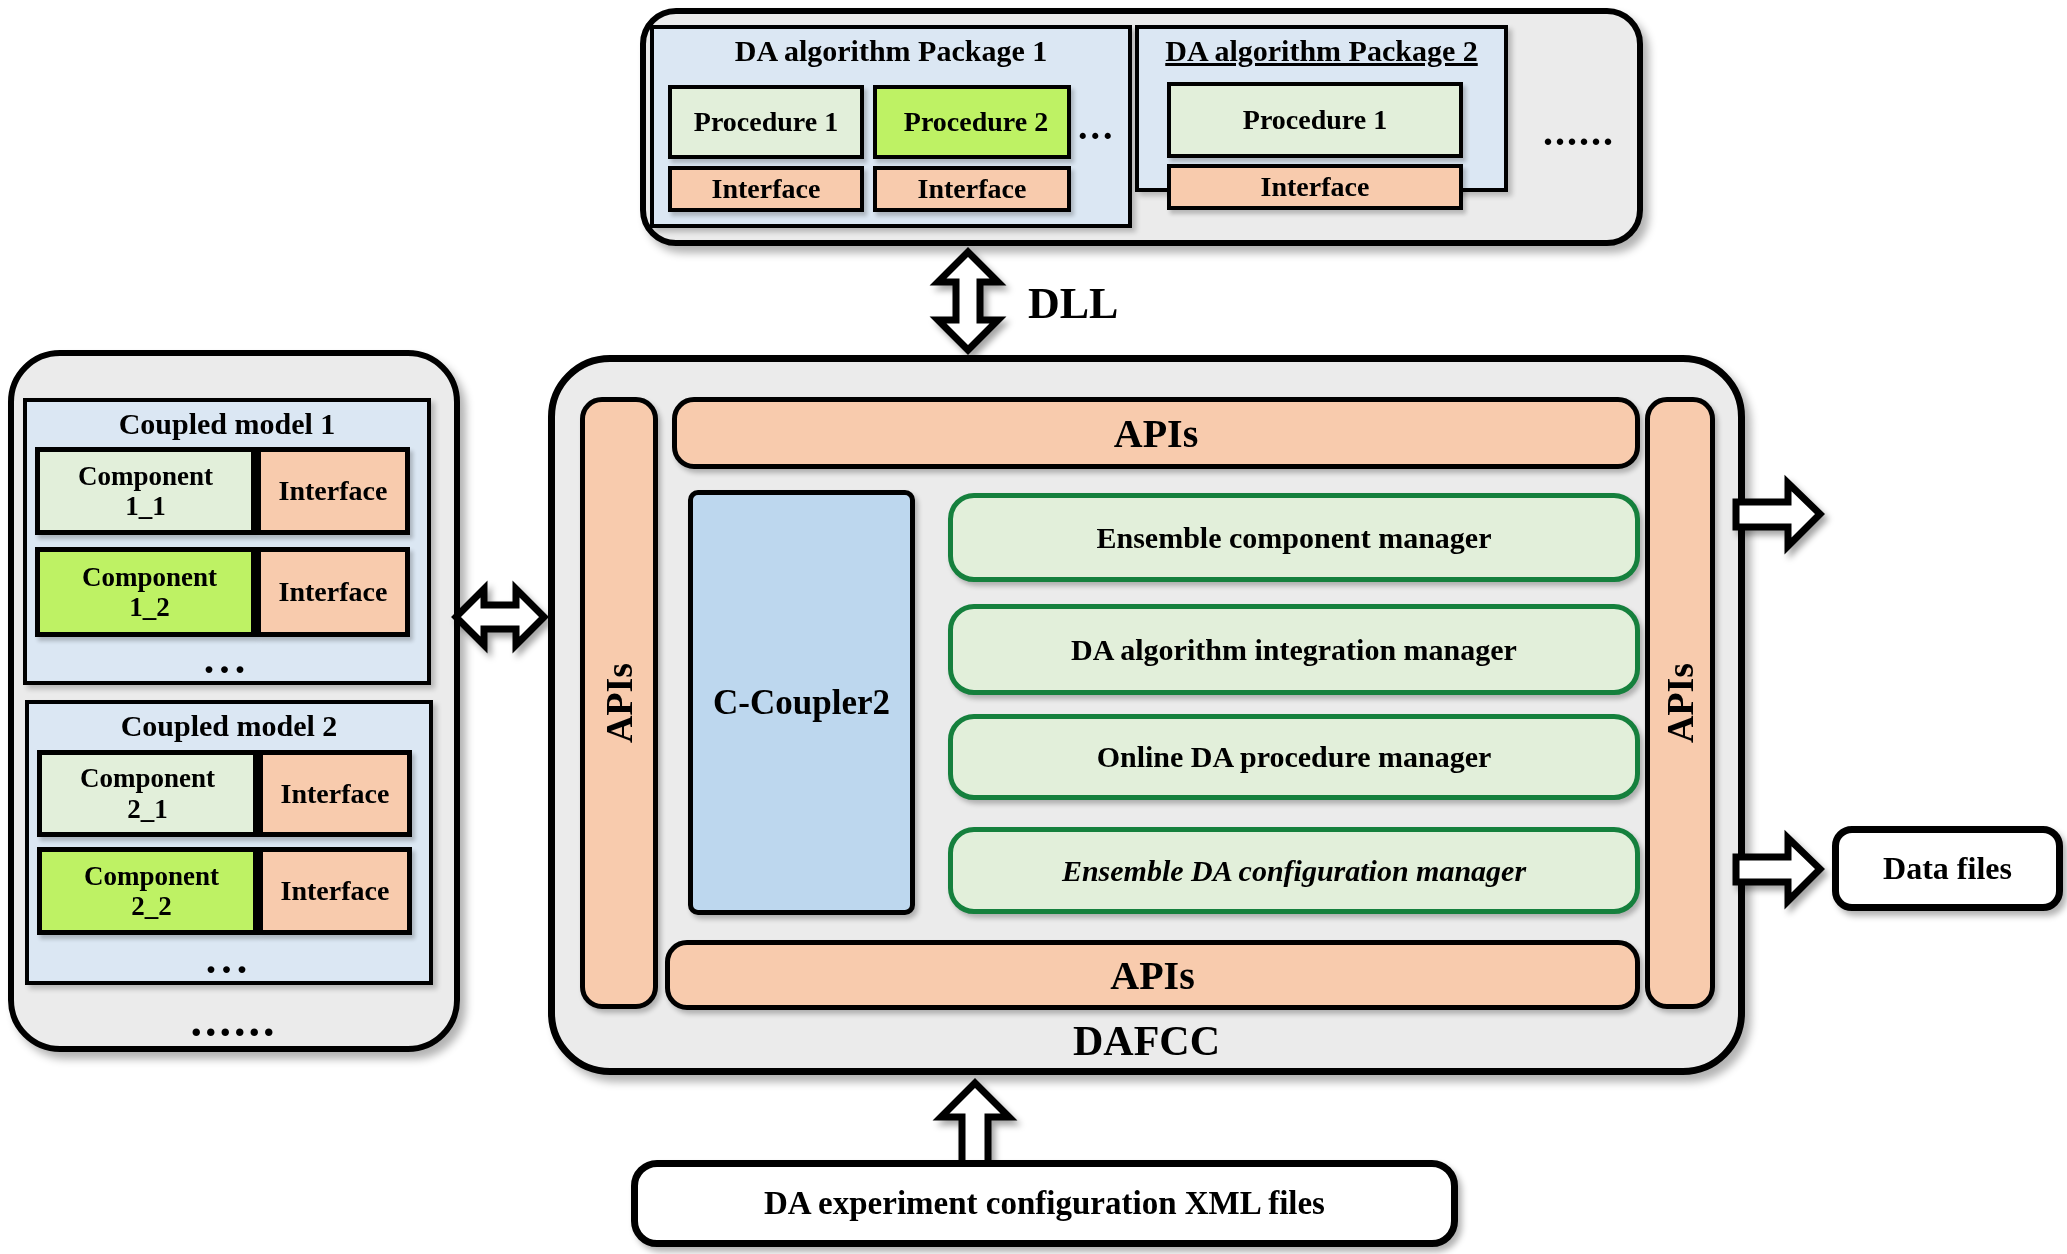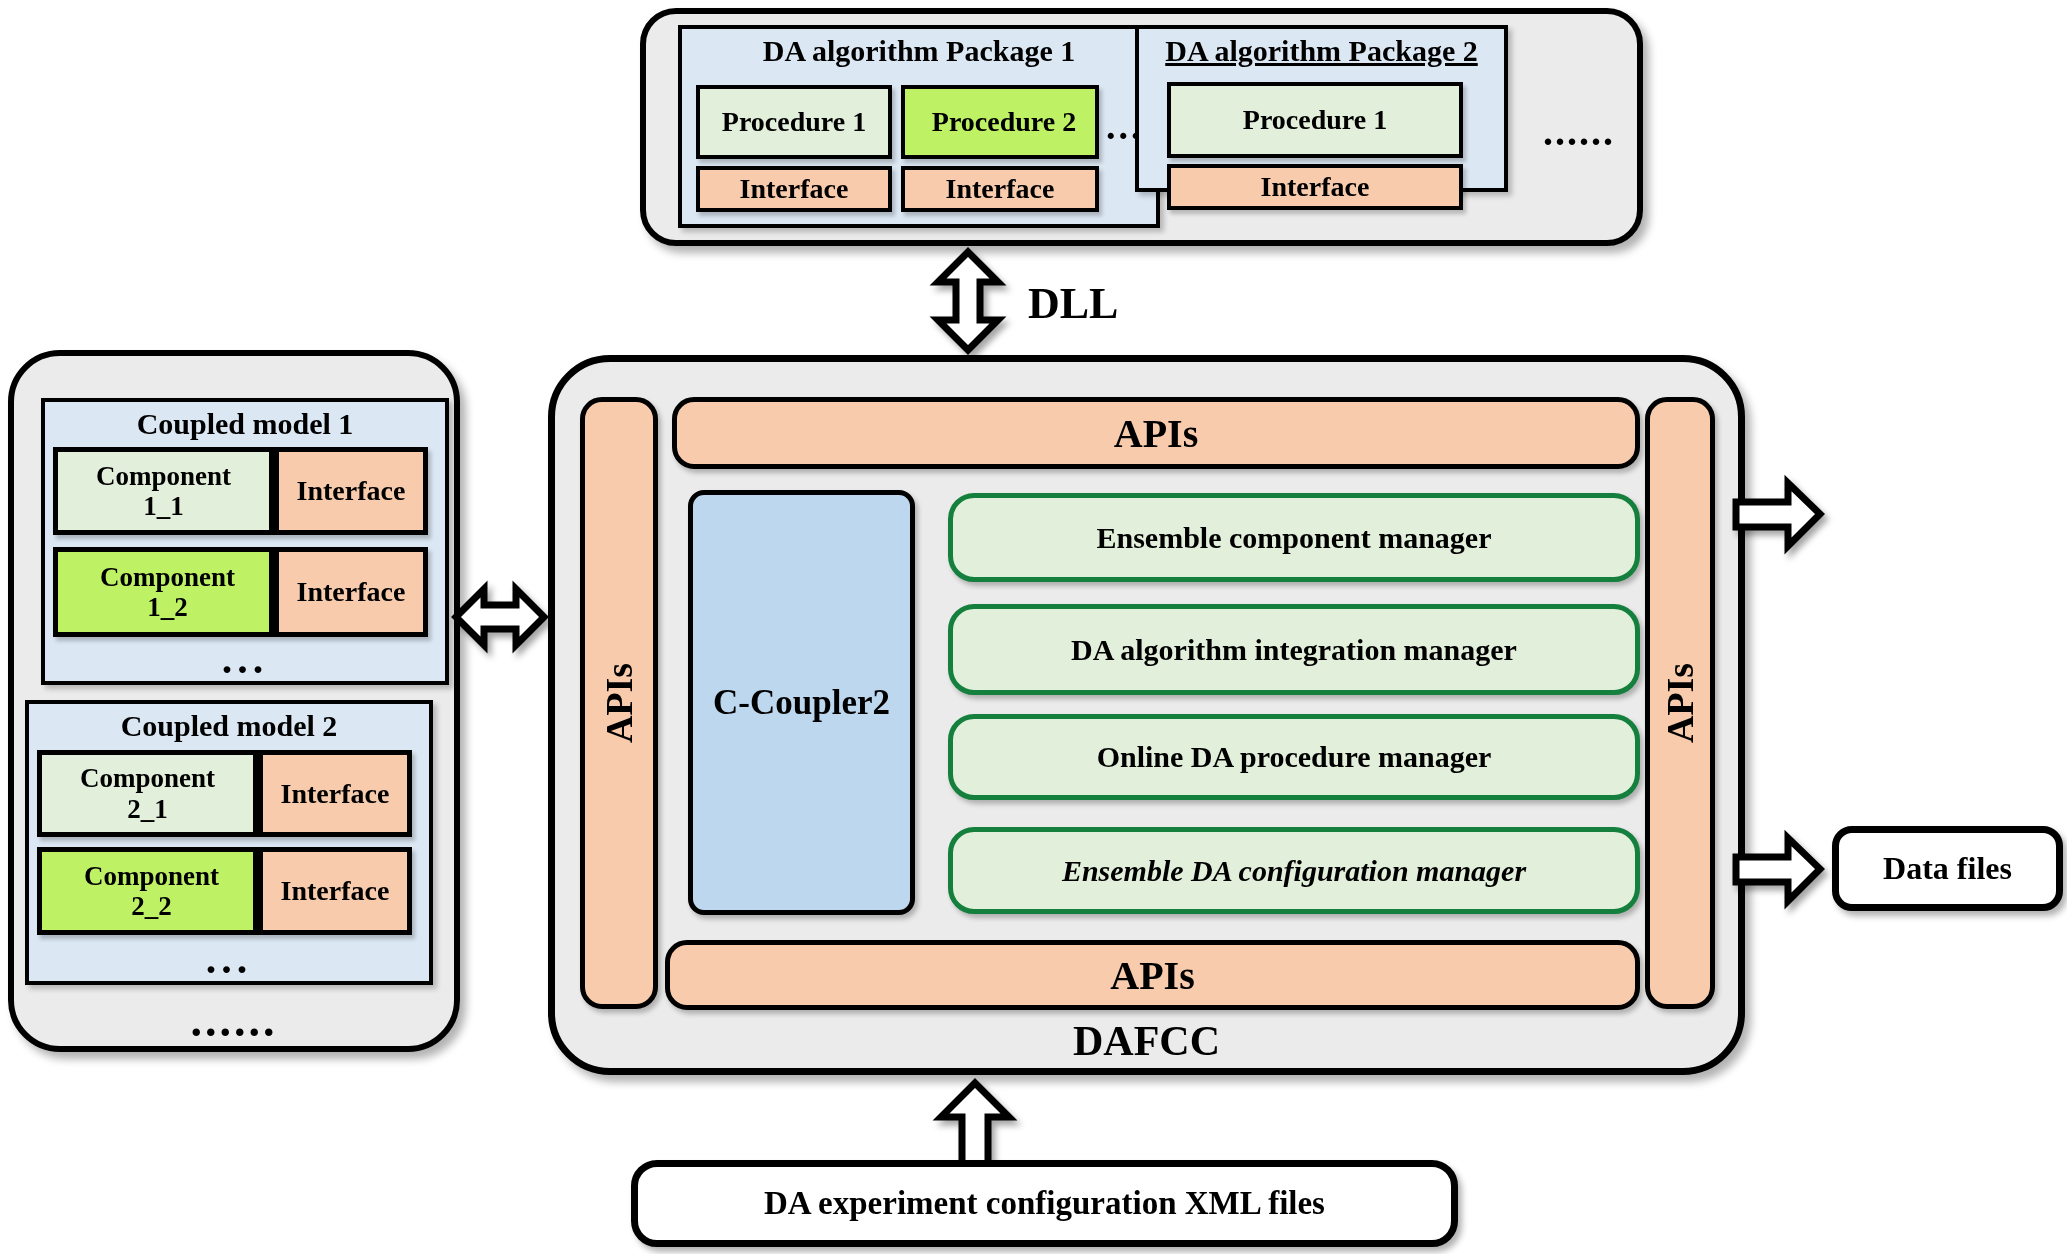--- a/index.html
+++ b/index.html
@@ -27,21 +27,21 @@
   .green  { background: #e2efda; }
   .yellow { background: #bef264; padding-left: 8px; }
   .orange { background: #f8cbad; }
   .api {
     position: absolute; background: #f8cbad; border: 5px solid #000; border-radius: 22px;
     display: flex; align-items: center; justify-content: center; font-size: 40px;
     box-shadow: 3px 4px 5px rgba(0,0,0,.25);
   }
   .vtext { transform: rotate(-90deg); white-space: nowrap; font-size: 38px; }
   .coupler {
-    position: absolute; background: #bdd7ee; border: 5px solid #000; border-radius: 16px;
+    position: absolute; background: #bdd7ee; border: 5px solid #000; border-radius: 10px;
     display: flex; align-items: center; justify-content: center; font-size: 35px;
     box-shadow: 3px 4px 5px rgba(0,0,0,.25);
   }
   .mgr {
     position: absolute; background: #e2efda; border: 5px solid #15803d; border-radius: 26px;
     display: flex; align-items: center; justify-content: center; font-size: 30px;
     box-shadow: 3px 4px 5px rgba(0,0,0,.25);
   }
   .whitebox {
     position: absolute; background: #fff; border: 7px solid #000; border-radius: 20px;
@@ -53,21 +53,21 @@
   .centerlabel { position: absolute; left: 0; right: 0; text-align: center; }
   .arrow { position: absolute; overflow: visible; filter: drop-shadow(4px 5px 3px rgba(0,0,0,.35)); }
   .arrow polygon { fill: #fff; stroke: #000; stroke-width: 7; stroke-linejoin: miter; }
 </style>
 </head>
 <body>
 
 <div class="canvas">
 
   <div class="panel" style="left:640px;top:8px;width:1003px;height:238px;border-radius:36px;">
-    <div class="bluebox" style="left:32px;top:11px;width:482px;height:203px;">
+    <div class="bluebox" style="left:4px;top:11px;width:482px;height:203px;">
       <div class="boxtitle">DA algorithm Package 1</div>
       <div class="cell green" style="left:14px;top:56px;width:196px;height:74px;">Procedure 1</div>
       <div class="cell yellow" style="left:219px;top:56px;width:198px;height:74px;">Procedure 2</div>
       <div class="dots" style="left:424px;top:78px;font-size:38px;letter-spacing:3px;">...</div>
       <div class="cell orange" style="left:14px;top:137px;width:196px;height:46px;">Interface</div>
       <div class="cell orange" style="left:219px;top:137px;width:198px;height:46px;">Interface</div>
     </div>
     <div class="bluebox" style="left:489px;top:11px;width:373px;height:167px;text-decoration:underline;">
       <div class="boxtitle">DA algorithm Package 2</div>
       <div class="cell green" style="left:28px;top:53px;width:296px;height:76px;">Procedure 1</div>
@@ -75,21 +75,21 @@
     </div>
     <div class="dots" style="left:897px;top:98px;font-size:40px;letter-spacing:2px;">......</div>
   </div>
 
   <svg class="arrow" style="left:930px;top:248px;" width="76" height="106" viewBox="0 0 76 106">
     <polygon points="38,4 68,34 50,34 50,72 68,72 38,102 8,72 26,72 26,34 8,34"></polygon>
   </svg>
   <div class="biglabel" style="left:1028px;top:278px;">DLL</div>
 
   <div class="panel" style="left:8px;top:350px;width:452px;height:702px;border-radius:52px;">
-    <div class="bluebox" style="left:27px;top:42px;width:408px;height:287px;">
+    <div class="bluebox" style="left:9px;top:42px;width:408px;height:287px;">
       <div class="boxtitle">Coupled model 1</div>
       <div class="cell b5 green" style="left:8px;top:45px;width:221px;height:88px;font-size:27px;">
         <span>Component</span>
         <span>1_1</span>
       </div>
       <div class="cell b5 orange" style="left:229px;top:45px;width:154px;height:88px;">Interface</div>
       <div class="cell b5 yellow" style="left:8px;top:145px;width:221px;height:90px;font-size:27px;">
         <span>Component</span>
         <span>1_2</span>
       </div>

